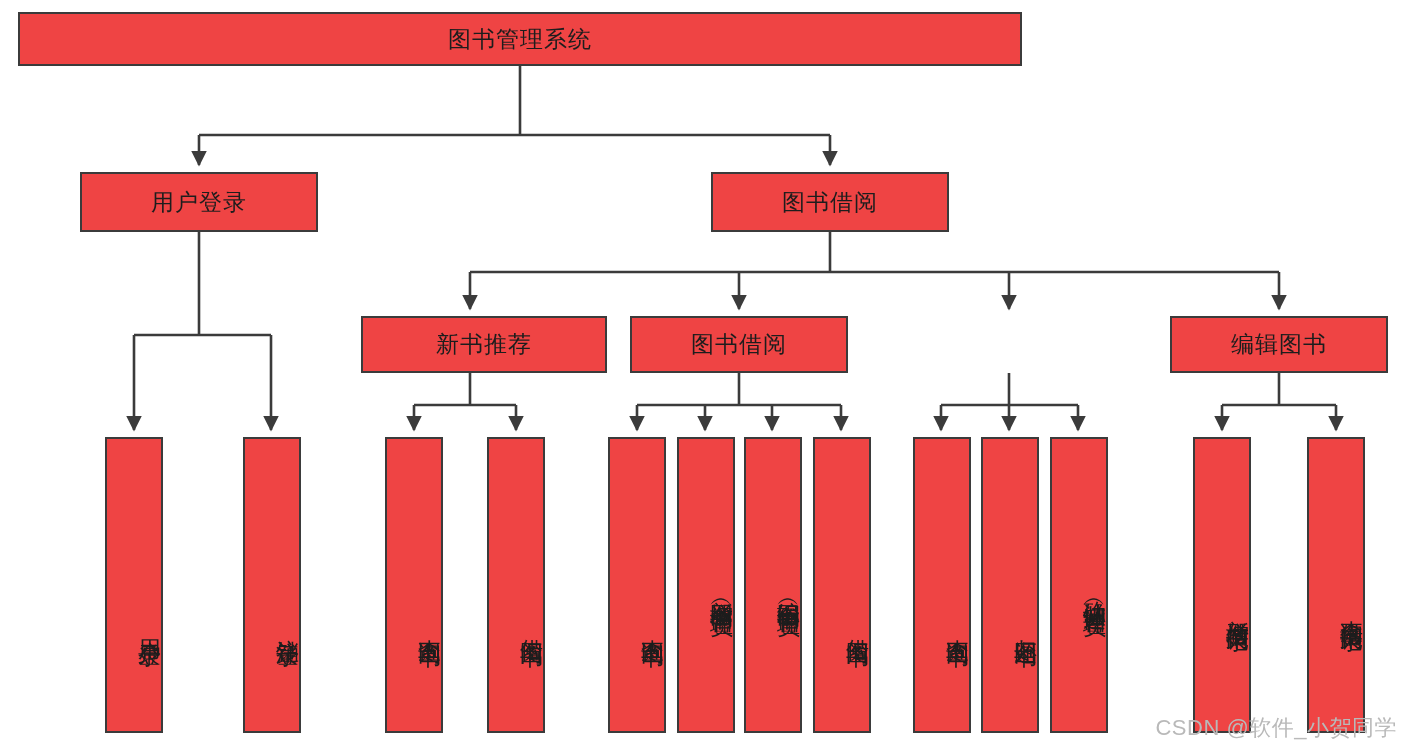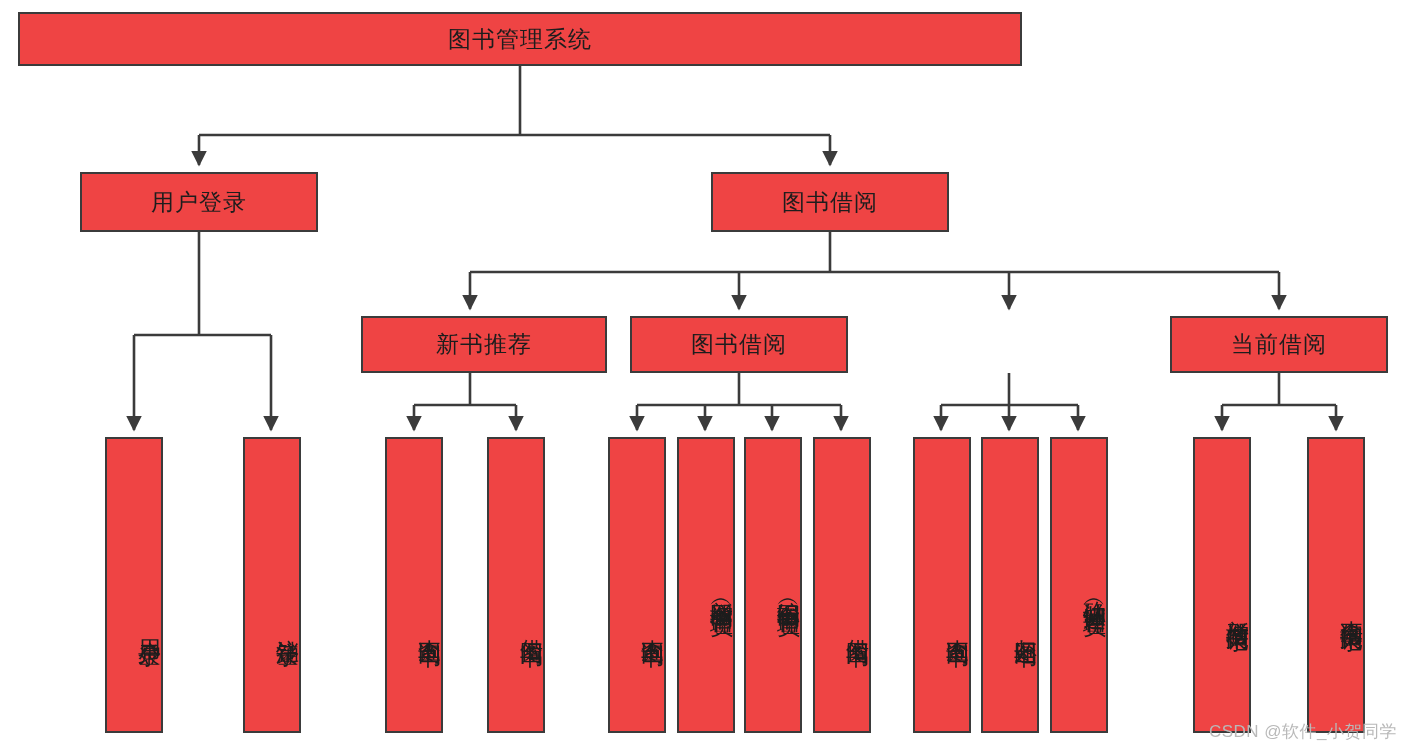--- a/index.html
+++ b/index.html
@@ -56,21 +56,21 @@
   .node.vert.roomy2 {
     padding-top: 80px;
   }
   .node.vert.roomy4 {
     padding-top: 14px;
   }
   .watermark {
     position: absolute;
     right: 8px;
     bottom: 4px;
-    font-size: 17px;
+    font-size: 22px;
     color: #b9b9b9;
     white-space: nowrap;
     letter-spacing: 0.5px;
   }
 </style>
 </head>
 <body>
 
 <div id="canvas">
 
@@ -128,21 +128,21 @@
 
   <div class="node horiz" style="left:80px; top:172px; width:238px; height:60px;">用户登录</div>
 
   <div class="node horiz" style="left:711px; top:172px; width:238px; height:60px;">图书借阅</div>
 
   <div class="node horiz" style="left:361px; top:316px; width:246px; height:57px;">新书推荐</div>
 
   <div class="node horiz" style="left:630px; top:316px; width:218px; height:57px;">图书借阅</div>
 
 
-  <div class="node horiz" style="left:1170px; top:316px; width:218px; height:57px;">当前借阅</div>
+  <div class="node horiz" style="left:1170px; top:316px; width:218px; height:57px;">编辑图书</div>
 
   <div class="node vert roomy2" style="left:105px; top:437px; width:58px; height:296px;">用户登录</div>
 
   <div class="node vert roomy2" style="left:243px; top:437px; width:58px; height:296px;">注销登录</div>
 
   <div class="node vert roomy2" style="left:385px; top:437px; width:58px; height:296px;">查询图书</div>
 
   <div class="node vert roomy2" style="left:487px; top:437px; width:58px; height:296px;">借阅图书</div>
 
   <div class="node vert roomy2" style="left:608px; top:437px; width:58px; height:296px;">查询图书</div>

